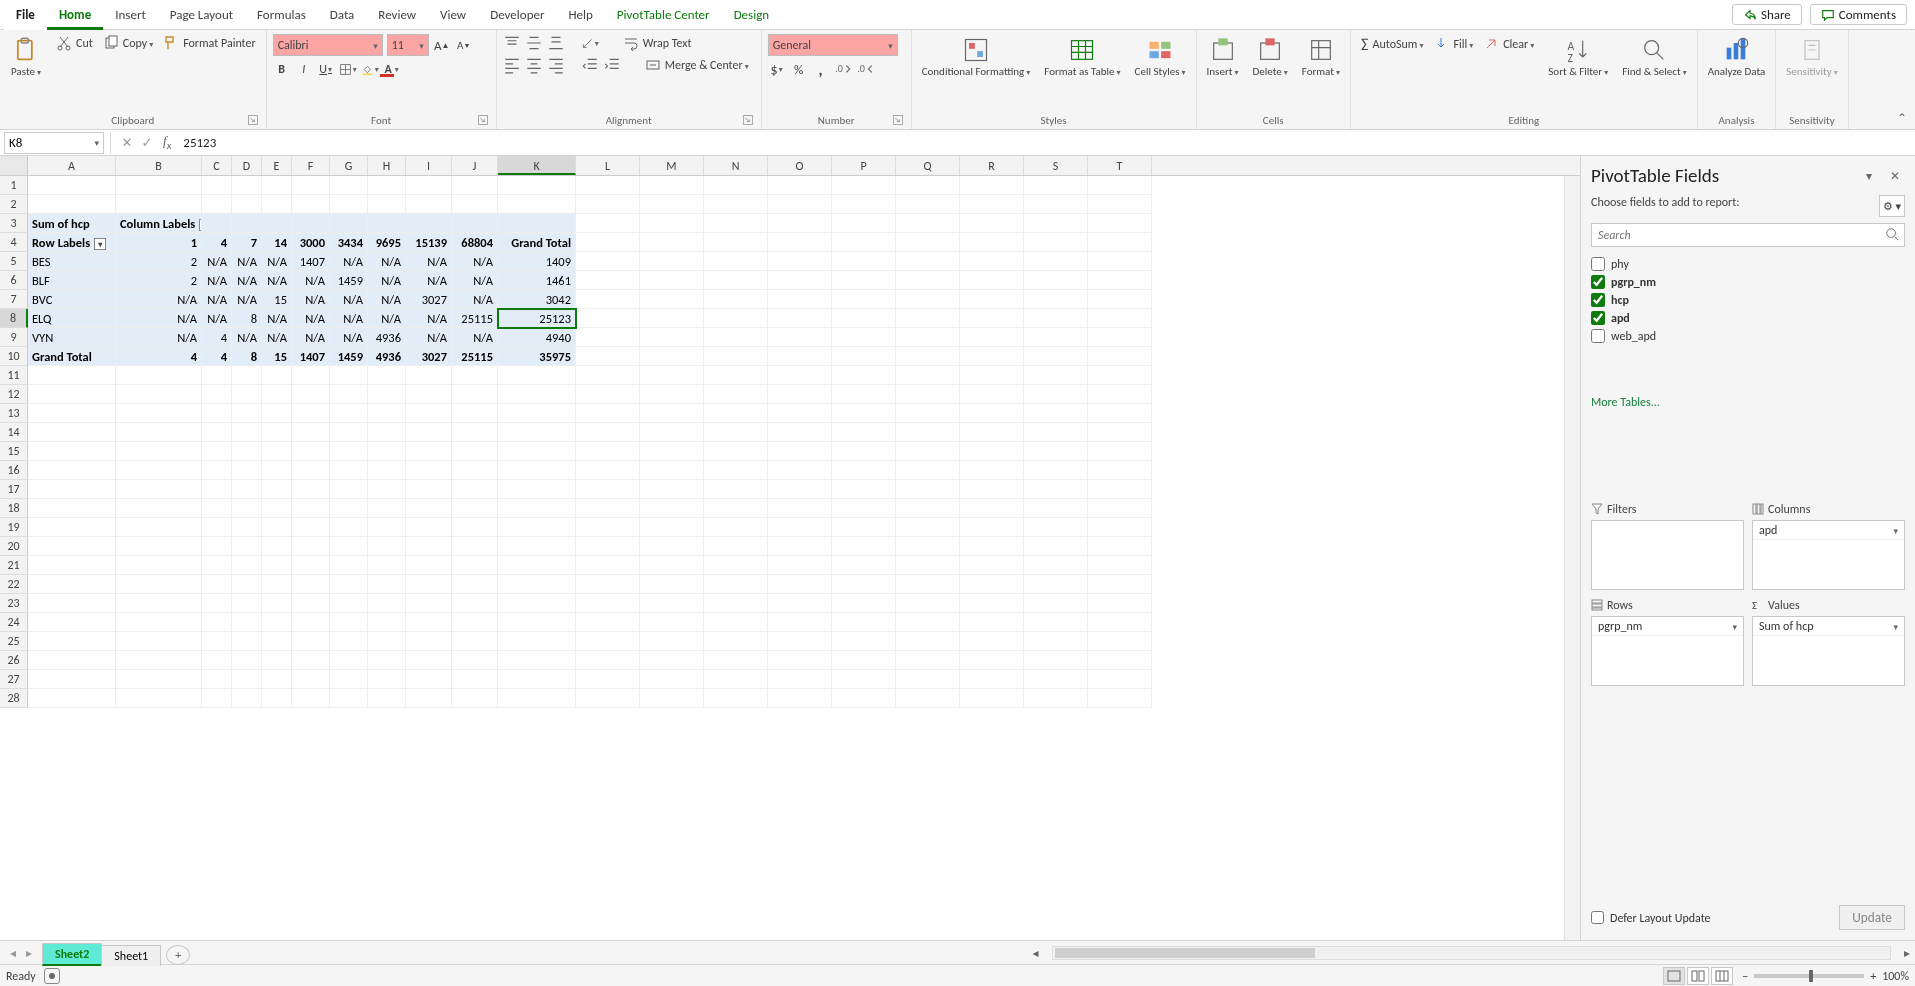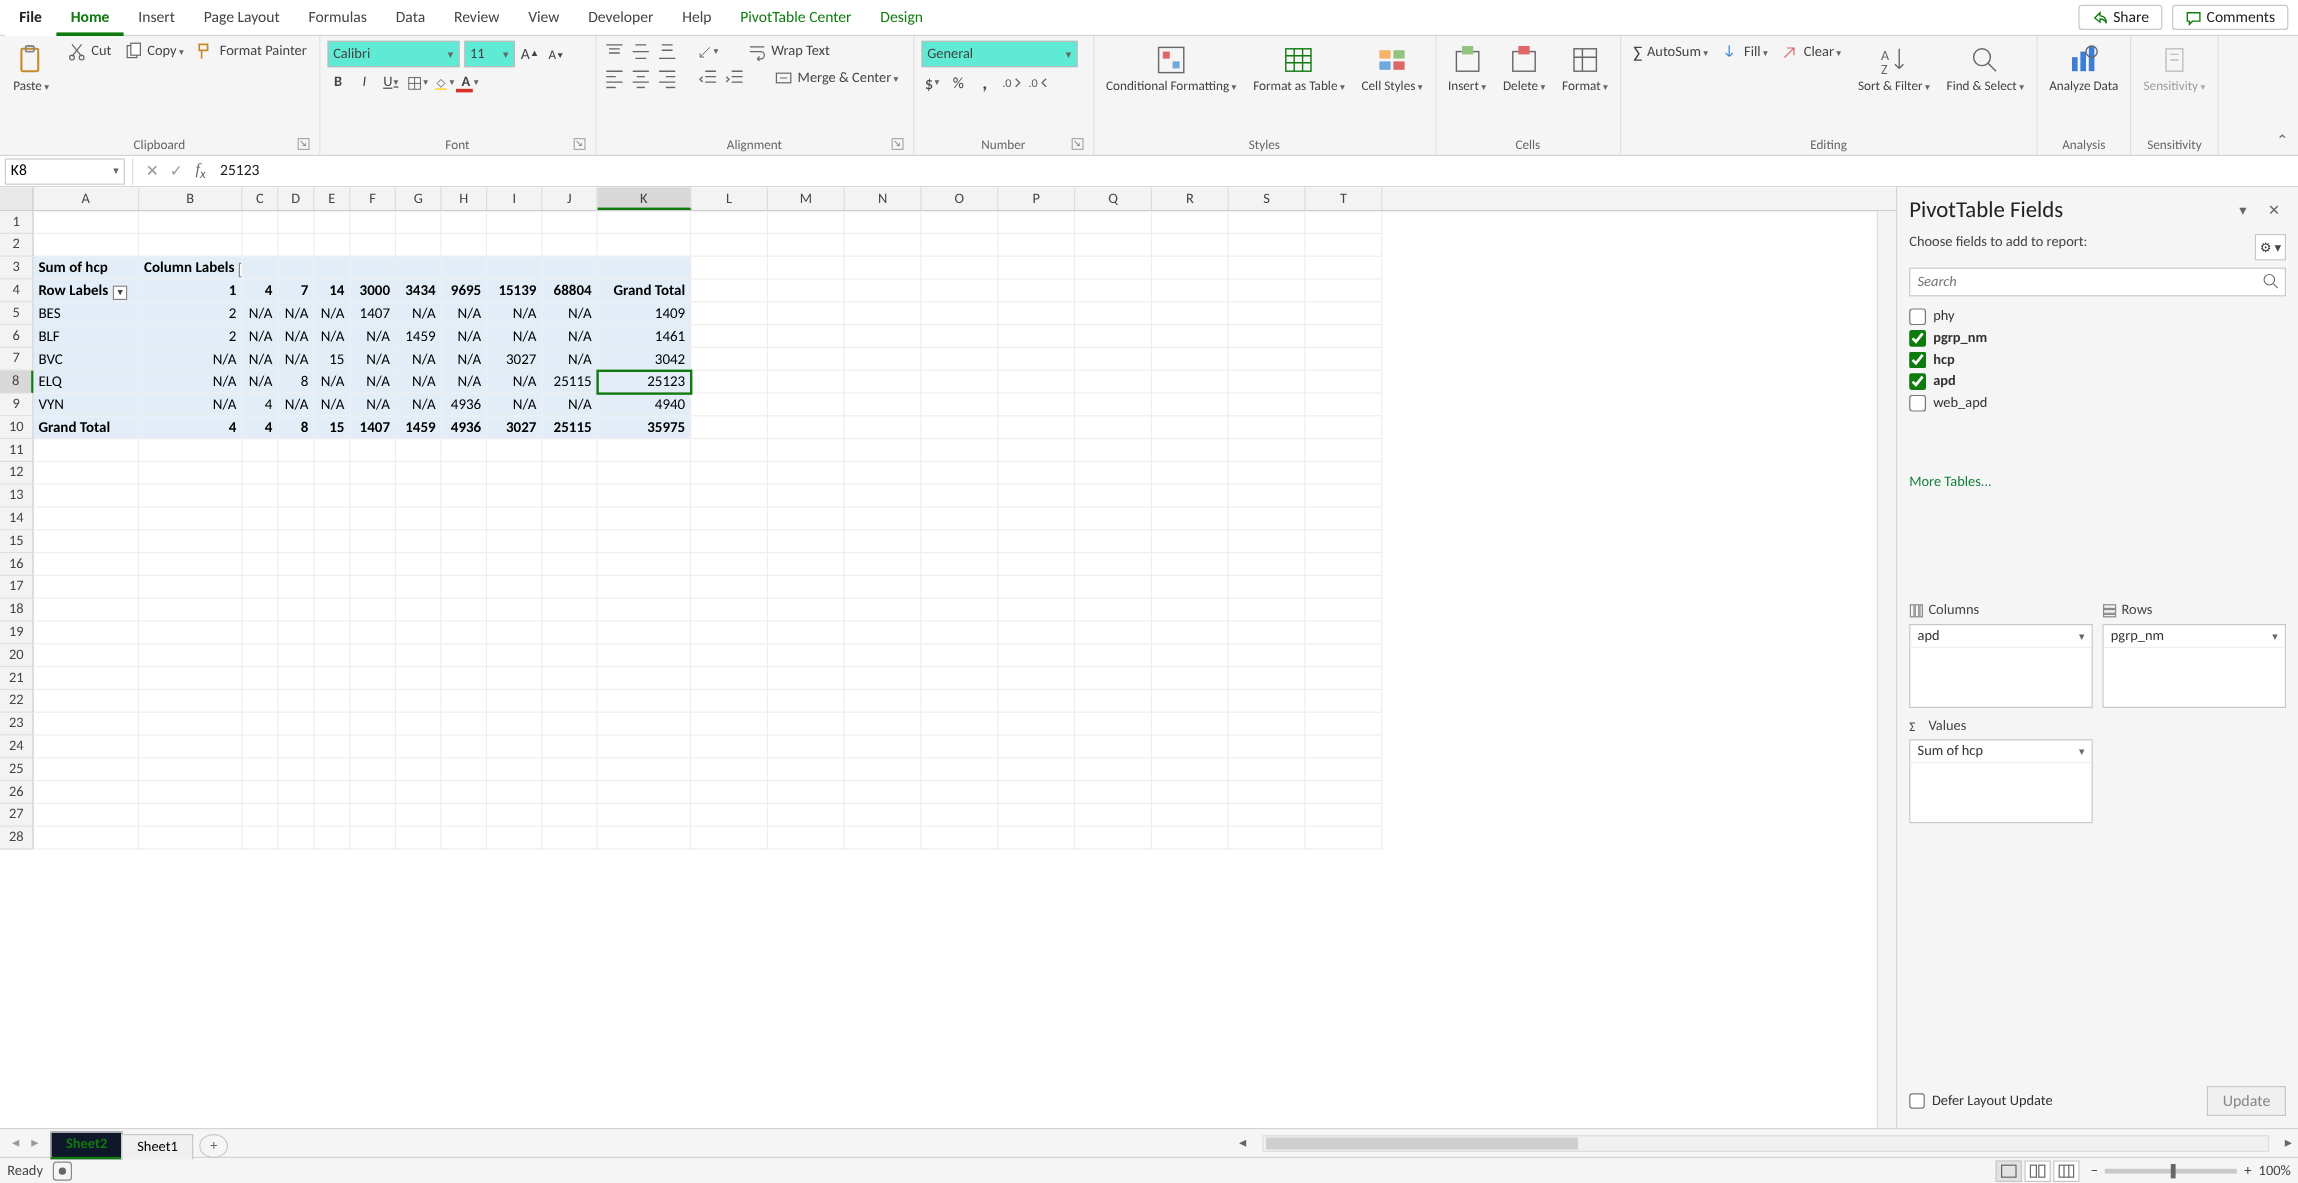--- a/index.html
+++ b/index.html
@@ -43,21 +43,21 @@
 .big-btn .icon { width: 28px; height: 28px; }
 .big-btn .lbl { font-size: 11px; text-align: center; line-height: 12px; }
 .big-btn .arrow-down::after { content:"▾"; font-size:8px; color:#666; margin-left:2px; }
 
 .stack { display: flex; flex-direction: row; gap: 2px; }
 .mini { display: flex; align-items: center; gap: 4px; font-size: 12px; padding: 1px 4px; }
 .mini .ic { width: 16px; height: 16px; }
 .mini .dd::after { content:"▾"; font-size:8px; color:#666; margin-left:2px; }
 
 .select-box {
-  display:inline-flex; align-items:center; background:#5eead4; border:1px solid #bbb;
+  display:inline-flex; align-items:center; background:#fca5a5; border:1px solid #bbb;
   height:22px; font-size:12px; padding:0 4px;
 }
 .select-box.font { width:110px; }
 .select-box.size { width:42px; }
 .select-box.numfmt { width:130px; }
 .select-box .caret { margin-left:auto; font-size:9px; color:#666; }
 
 .icon-row { display:flex; gap:4px; align-items:center; }
 .ribbon-icon { width:18px; height:18px; display:inline-flex; align-items:center; justify-content:center; }
 .ribbon-icon.dd::after { content:"▾"; font-size:8px; color:#666; margin-left:1px; }
@@ -132,21 +132,21 @@
 .area-item .caret { font-size:9px; color:#666; }
 .defer-row { display:flex; align-items:center; gap:6px; padding:10px; margin-top:auto; }
 .defer-row .update-btn { margin-left:auto; padding:3px 12px; border:1px solid #c8c8c8; background:#f0f0f0; color:#888; }
 
 
 .sheet-bar { height:24px; display:flex; align-items:center; background:#f5f5f5; border-top:1px solid #d4d4d4; font-size:12px; }
 .sheet-nav { display:flex; gap:2px; padding:0 6px; color:#999; }
 .sheet-nav span { width:14px; text-align:center; }
 .sheet-tabs { display:flex; align-items:flex-end; height:24px; }
 .sheet-tab { padding:3px 12px; border:1px solid #c8c8c8; border-bottom:none; background:#f0f0f0; margin-right:-1px; position:relative; top:1px; }
-.sheet-tab.active { background:#0f172a; border-bottom:2px solid #0f7b0f; font-weight:600; color:#0f7b0f; }
+.sheet-tab.active { background:#5eead4; border-bottom:2px solid #0f7b0f; font-weight:600; color:#0f7b0f; }
 .sheet-add { width:24px; height:20px; display:flex; align-items:center; justify-content:center; color:#666; border:1px solid #c8c8c8; border-radius:50%; margin-left:6px; font-size:12px;}
 .sheet-bar .hscroll { flex:1; margin:0 8px; height:14px; background:#f0f0f0; border:1px solid #ddd; position:relative; }
 .sheet-bar .hscroll .thumb { position:absolute; left:2px; top:1px; height:10px; width:260px; background:#cfcfcf; }
 .sheet-bar .hbtn { width:16px; text-align:center; color:#666; }
 
 
 .status-bar { height:22px; display:flex; align-items:center; background:#f5f5f5; border-top:1px solid #d4d4d4; font-size:12px; color:#444; padding:0 6px; }
 .status-bar .sp { flex:1; }
 .view-btn { width:22px; height:18px; border:1px solid #c8c8c8; margin:0 1px; display:flex; align-items:center; justify-content:center; background:#fff; }
 .view-btn.active { background:#e2e2e2; }
@@ -1223,20 +1223,29 @@
     <input type="checkbox" style="">
     <span class="fname ">web_apd</span>
   </div>
       </div>
     <div class="more-tables">More Tables...</div>
     <div style="flex:.3"></div>
     <div class="areas">
       <div class="area">
         <div class="area-title">
             <svg class="aicon" viewBox="0 0 12 12">
+              <path d="M1 1h10L7 6v5l-2-1V6z" stroke="#888"></path>
+            </svg>
+            <span>Filters</span>
+          </div>
+        <div class="area-box" id="area-filters"></div>
+      </div>
+      <div class="area">
+        <div class="area-title">
+            <svg class="aicon" viewBox="0 0 12 12">
               <rect x="1" y="1" width="3" height="10" stroke="#888"></rect>
               <rect x="5" y="1" width="3" height="10" stroke="#888"></rect>
               <rect x="9" y="1" width="2" height="10" stroke="#888"></rect>
             </svg>
             <span>Columns</span>
           </div>
         <div class="area-box" id="area-columns">
     <div class="area-item">
       <span>apd</span>
               <span class="caret">▾</span>

